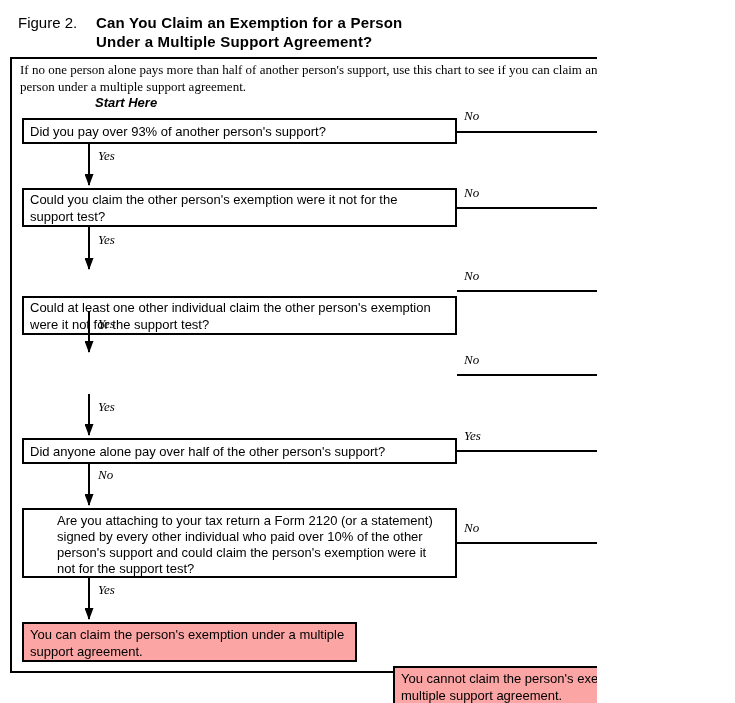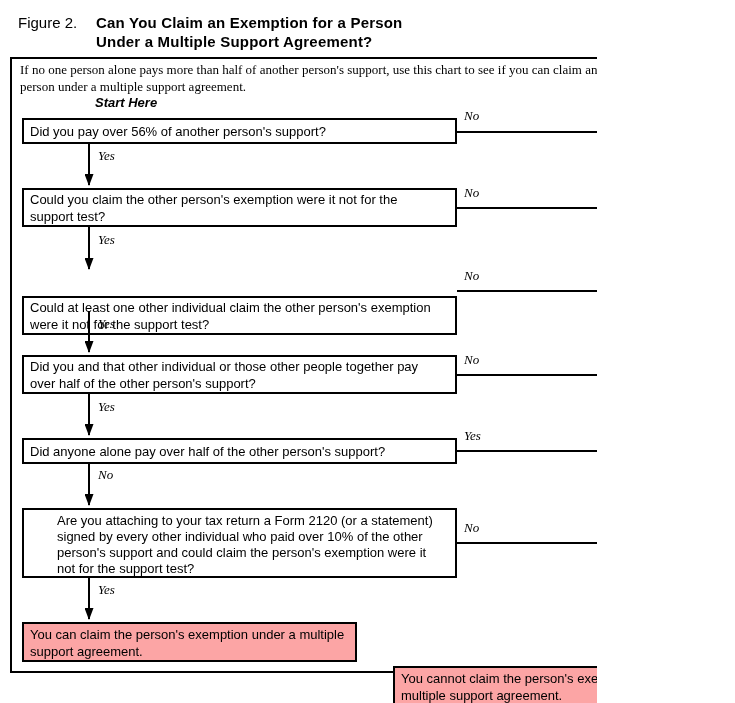--- a/index.html
+++ b/index.html
@@ -72,30 +72,27 @@
     <div>Under a Multiple Support Agreement?</div>
   </div>
 
   <div class="abs frame"></div>
 
   <p class="abs intro">If no one person alone pays more than half of another person's support, use this chart to see if you can claim an exemption for that person under a multiple support agreement.</p>
 
   <span class="abs start-here">Start Here</span>
 
   <div class="abs qbox center" style="top:118px;height:26px;">
-    <span>Did you pay over 56% of another person's support?</span>
+    <span>Did you pay over 93% of another person's support?</span>
   </div>
   <div class="abs qbox" style="top:188px;height:39px;">
     <span>Could you claim the other person's exemption were it not for the support test?</span>
   </div>
   <div class="abs qbox" style="top:272px;height:39px;margin-top:24px;">
     <span>Could at least one other individual claim the other person's exemption were it not for the support test?</span>
-  </div>
-  <div class="abs qbox" style="top:355px;height:39px;">
-    <span>Did you and that other individual or those other people together pay over half of the other person's support?</span>
   </div>
   <div class="abs qbox center" style="top:438px;height:26px;">
     <span>Did anyone alone pay over half of the other person's support?</span>
   </div>
   <div class="abs qbox" style="top:508px;height:70px;line-height:16px;padding-top:3px;padding-left:33px;">
     <span>Are you attaching to your tax return a Form 2120 (or a statement) signed by every other individual who paid over 10% of the other person's support and could claim the person's exemption were it not for the support test?</span>
   </div>
 
   <div class="abs rbox" style="left:22px;top:622px;width:335px;height:40px;">
     <span>You can claim the person's exemption under a multiple support agreement.</span>

